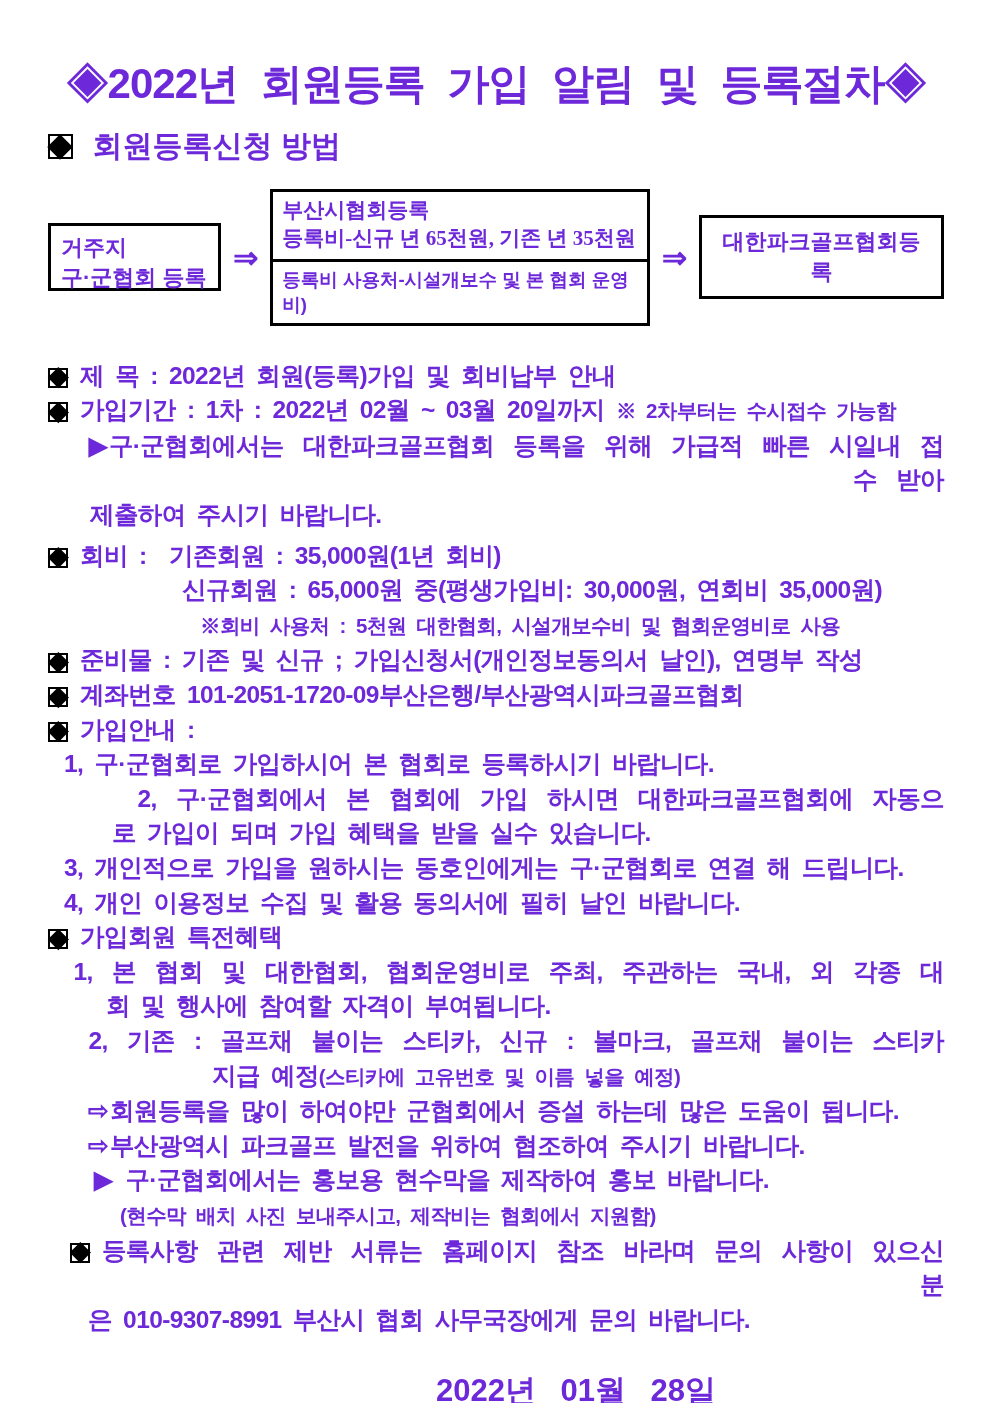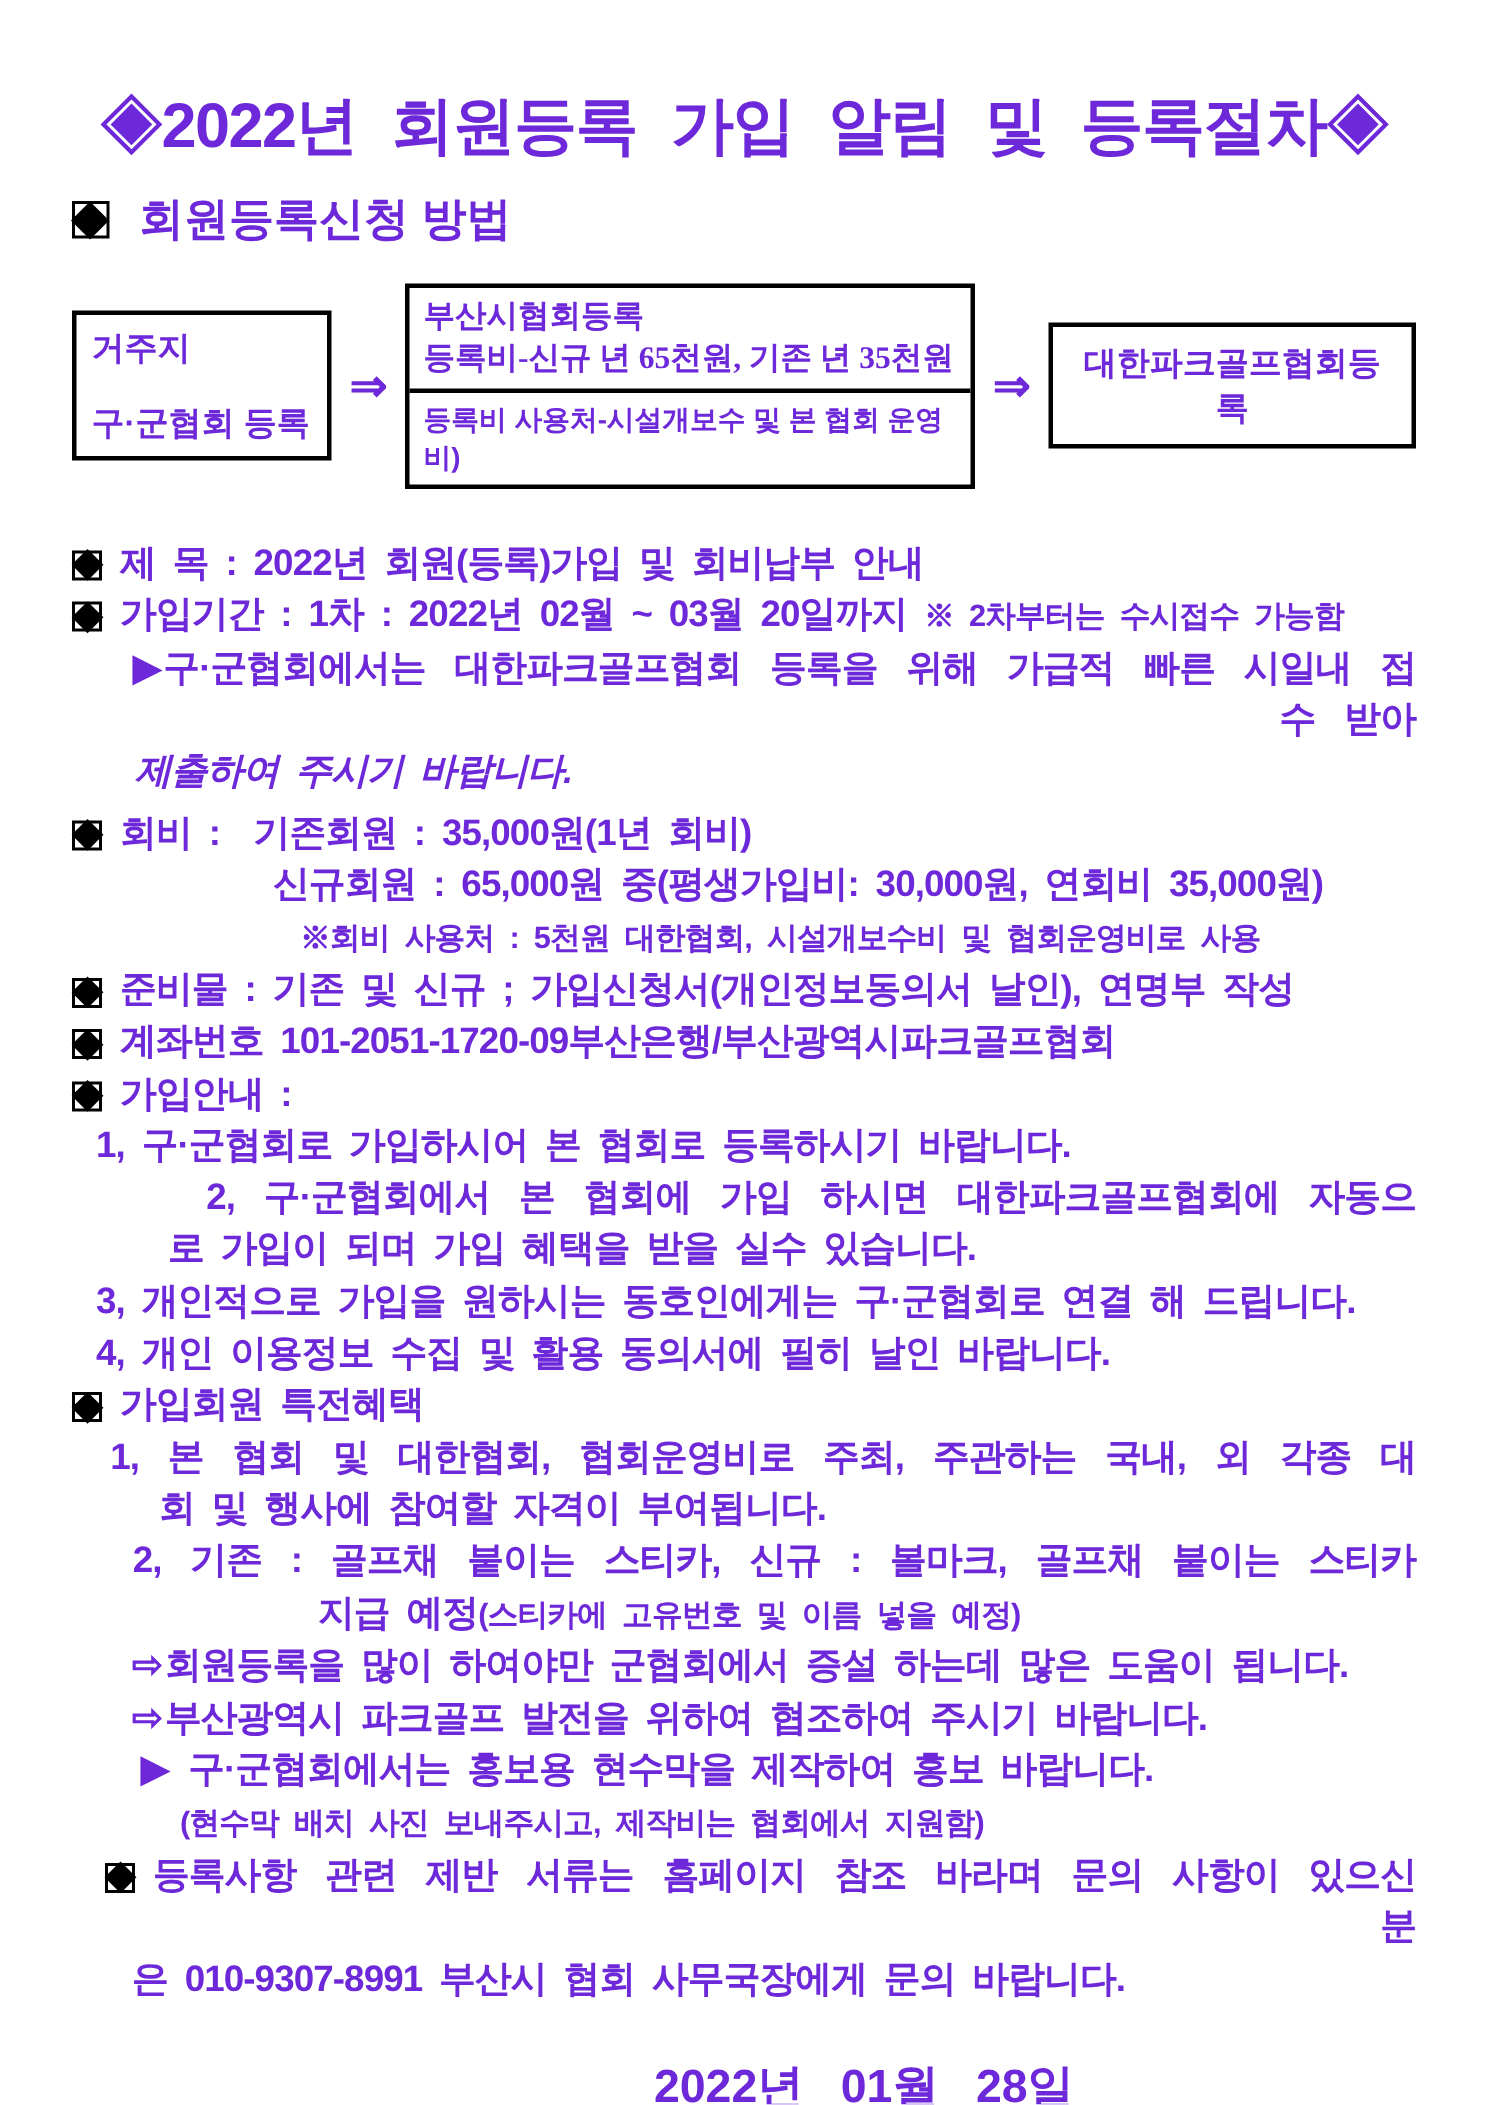--- a/index.html
+++ b/index.html
@@ -47,21 +47,21 @@
     background: #fff;
     box-sizing: border-box;
     flex: none;
   }
   .mk-di { width: 0.6em; height: 0.6em; background: #000; transform: rotate(45deg); }
 
   
   .flow { display: flex; align-items: center; margin: 0 0 33px 0; }
   .fbox { border: 3px solid #000; font-weight: 700; box-sizing: border-box; }
   .fbox1 {
-    width: 178px; height: 100px; font-size: 22px;
+    width: 178px; height: 68px; font-size: 22px;
     padding: 7px 10px; display: flex; flex-direction: column; justify-content: space-between;
   }
   .farrow { font-size: 30px; font-weight: 700; padding: 0 12px; flex: none; }
   .fbox2 { width: 392px; display: flex; flex-direction: column; }
   .fb2-top { padding: 4px 9px 6px 9px; font-size: 21px; line-height: 1.35; font-family: Liberation Serif, serif; }
   .fb2-bot { border-top: 3px solid #000; font-size: 18.5px; padding: 5px 9px 6px 9px; }
   .fbox3 {
     width: 252px; height: 84px; font-size: 22px;
     display: flex; align-items: center; justify-content: center;
     text-align: center; padding: 0 12px;
@@ -116,21 +116,21 @@
     <div class="farrow">⇒</div>
     <div class="fbox fbox3">
       <div>대한파크골프협회등록</div>
     </div>
   </div>
 
   <div class="body-text" id="body-lines">
       <div class="line"><span class="mk-box"><span class="mk-di"></span></span><span>제 목 : 2022년 회원(등록)가입 및 회비납부 안내</span></div>
       <div class="line"><span class="mk-box"><span class="mk-di"></span></span><span>가입기간 : 1차 : 2022년 02월 ~ 03월 20일까지 </span><span class="small">※ 2차부터는 수시접수 가능함</span></div>
       <div class="line wide" style="padding-left: 20px;"><span class="mk-glyph">▶</span><span>구·군협회에서는 대한파크골프협회 등록을 위해 가급적 빠른 시일내 접수 받아</span></div>
-      <div class="line" style="padding-left: 42px; font-style: italic;"><span>제출하여 주시기 바랍니다.</span></div>
+      <div class="line" style="padding-left: 42px;"><span>제출하여 주시기 바랍니다.</span></div>
       <div class="line" style="margin-top: 6px;"><span class="mk-box"><span class="mk-di"></span></span><span>회비 :  기존회원 : 35,000원(1년 회비)</span></div>
       <div class="line" style="padding-left: 134px;"><span>신규회원 : 65,000원 중(평생가입비: 30,000원, 연회비 35,000원)</span></div>
       <div class="line" style="padding-left: 152px;"><span class="small">※회비 사용처 : 5천원 대한협회, 시설개보수비 및 협회운영비로 사용</span></div>
       <div class="line"><span class="mk-box"><span class="mk-di"></span></span><span>준비물 : 기존 및 신규 ; 가입신청서(개인정보동의서 날인), 연명부 작성</span></div>
       <div class="line"><span class="mk-box"><span class="mk-di"></span></span><span>계좌번호 101-2051-1720-09부산은행/부산광역시파크골프협회</span></div>
       <div class="line"><span class="mk-box"><span class="mk-di"></span></span><span>가입안내 :</span></div>
       <div class="line" style="padding-left: 16px;"><span>1, 구·군협회로 가입하시어 본 협회로 등록하시기 바랍니다.</span></div>
       <div class="line wide" style="padding-left: 16px;"><span>2, 구·군협회에서 본 협회에 가입 하시면 대한파크골프협회에 자동으</span></div>
       <div class="line" style="padding-left: 64px;"><span>로 가입이 되며 가입 혜택을 받을 실수 있습니다.</span></div>
       <div class="line" style="padding-left: 16px;"><span>3, 개인적으로 가입을 원하시는 동호인에게는 구·군협회로 연결 해 드립니다.</span></div>

